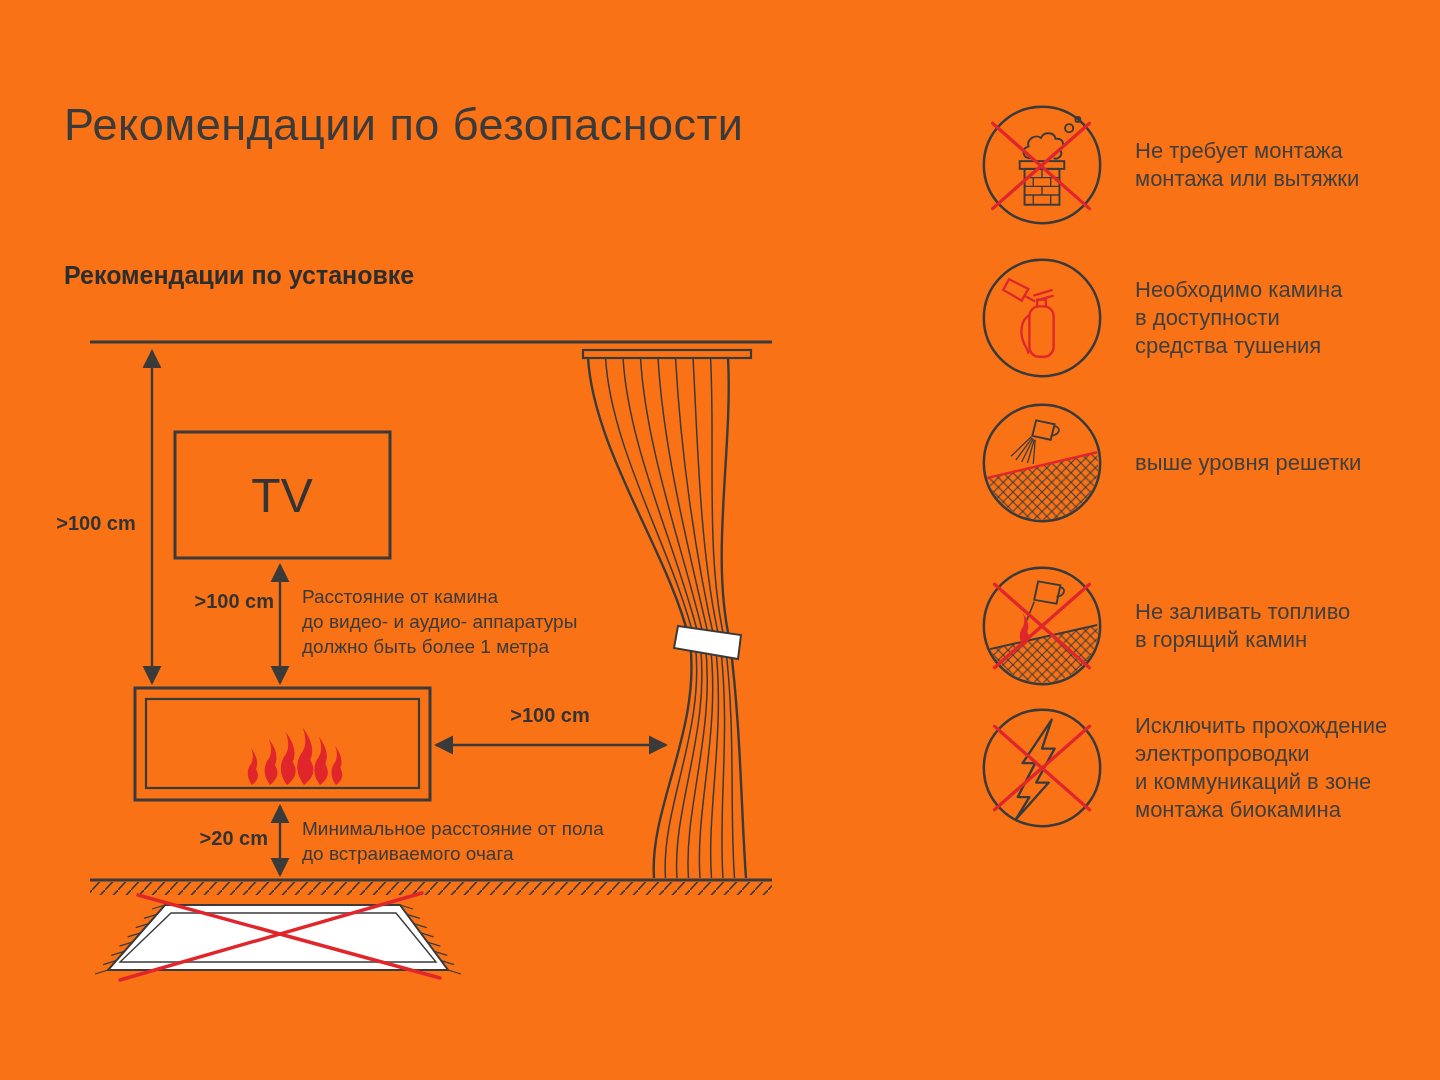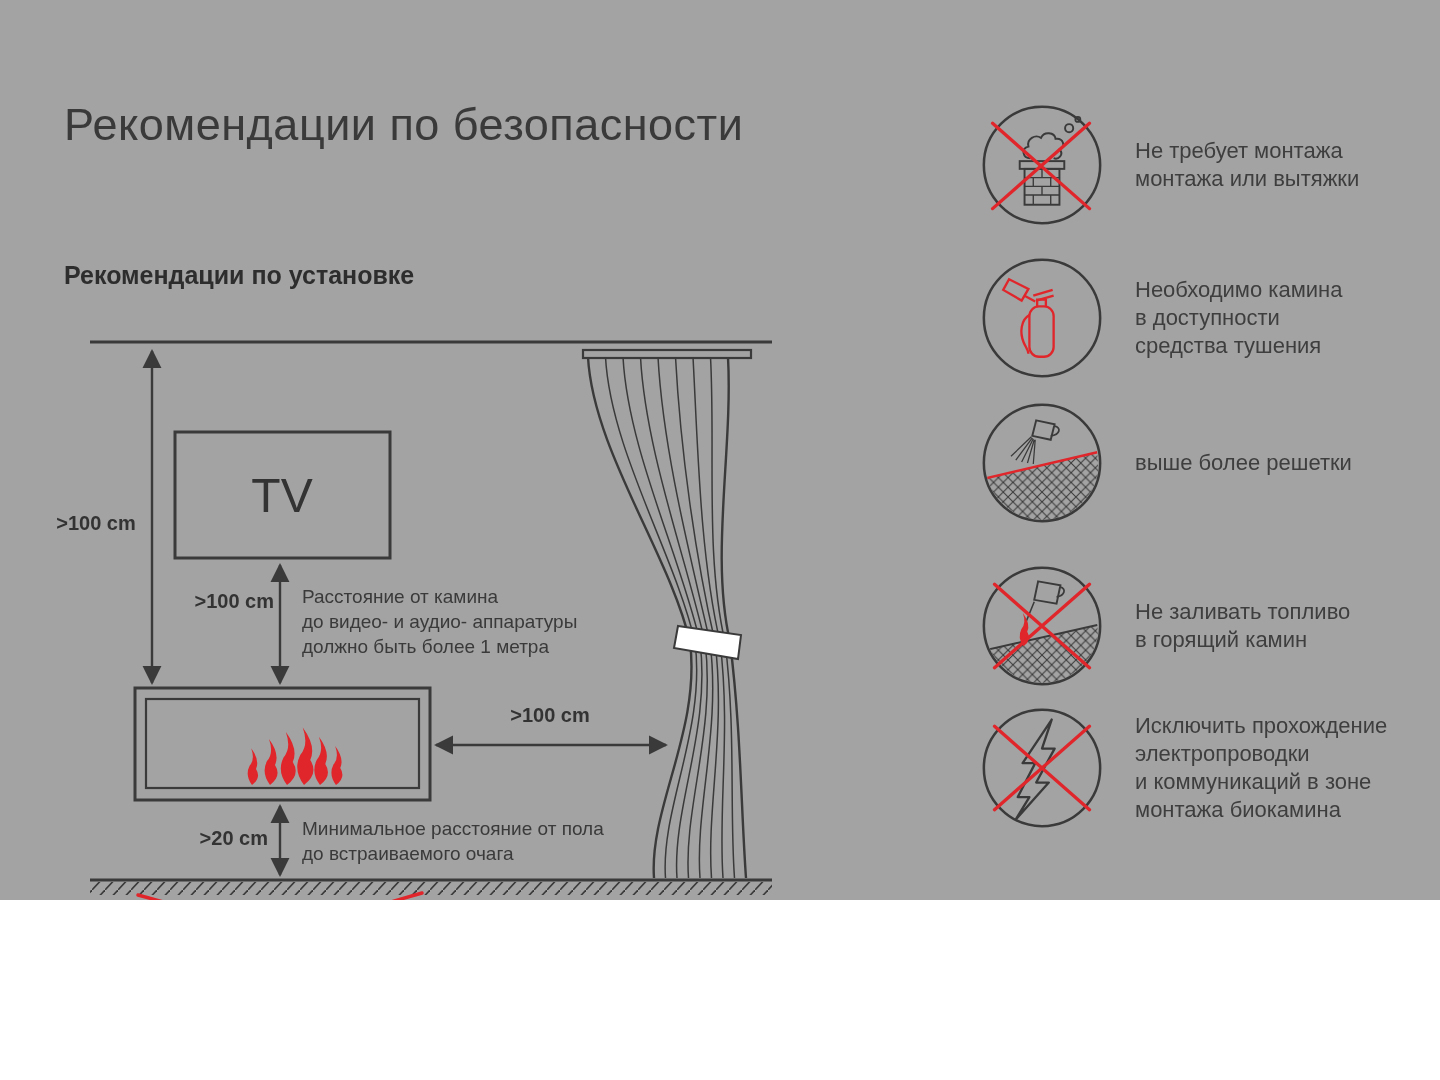--- a/index.html
+++ b/index.html
@@ -1,16 +1,16 @@
 <!DOCTYPE html>
 <html><head>
 <meta charset="utf-8">
 <style>
   html,body{margin:0;padding:0;background:#ffffff;}
-  .canvas{position:relative;width:1440px;height:900px;background:#a3a3a3;
+  .canvas{position:relative;width:1440px;height:1080px;background:#f97316;
           font-family:"Liberation Sans",sans-serif;overflow:hidden;color:#3a3a3a;}
   .title{position:absolute;left:64px;top:99px;font-size:45px;font-weight:400;
          color:#3a3a3a;letter-spacing:0.5px;}
   .subtitle{position:absolute;left:64px;top:261px;font-size:25px;font-weight:700;color:#2d2d2d;}
   .diagram{position:absolute;left:40px;top:330px;}
   svg text{font-family:"Liberation Sans",sans-serif;}
   .dim-label{font-size:20px;font-weight:700;fill:#333333;}
   .note{font-size:19px;fill:#3a3a3a;}
   .tv-label{font-size:48px;fill:#333333;font-weight:500;}
   .ink{stroke:#3a3a3a;fill:none;}
@@ -186,21 +186,21 @@
           <polygon points="2,82 122,54 126,128 0,128" fill="url(#m3)"></polygon>
           <line x1="2" y1="82" x2="122" y2="54" stroke="#e0262b" stroke-width="2.6"></line>
         </g>
         <g class="ink" stroke-width="2">
           <path d="M59 21 L78 25 L74 41 L55 37 Z"></path>
           <path d="M78 27 C85 28 84 36 74 37" stroke-width="1.8"></path>
           <path stroke-width="1.3" d="M55 39 L38 62 M56 40 L44 64 M57 41 L50 65 M58 41 L56 66 M54 38 L33 58"></path>
         </g>
       </svg>
       <div class="safety-text">
-        <div>выше более решетки</div>
+        <div>выше уровня решетки</div>
       </div>
     </div>
 
     <div class="safety-row" style="top:563px">
       <svg class="safety-icon" width="126" height="126" viewBox="0 0 130 130">
         <defs>
           <pattern id="m4" width="10" height="10" patternUnits="userSpaceOnUse">
             <path d="M0 10 L10 0 M0 0 L10 10" stroke="#3a3a3a" stroke-width="1.1"></path>
           </pattern>
           <clipPath id="c4">

